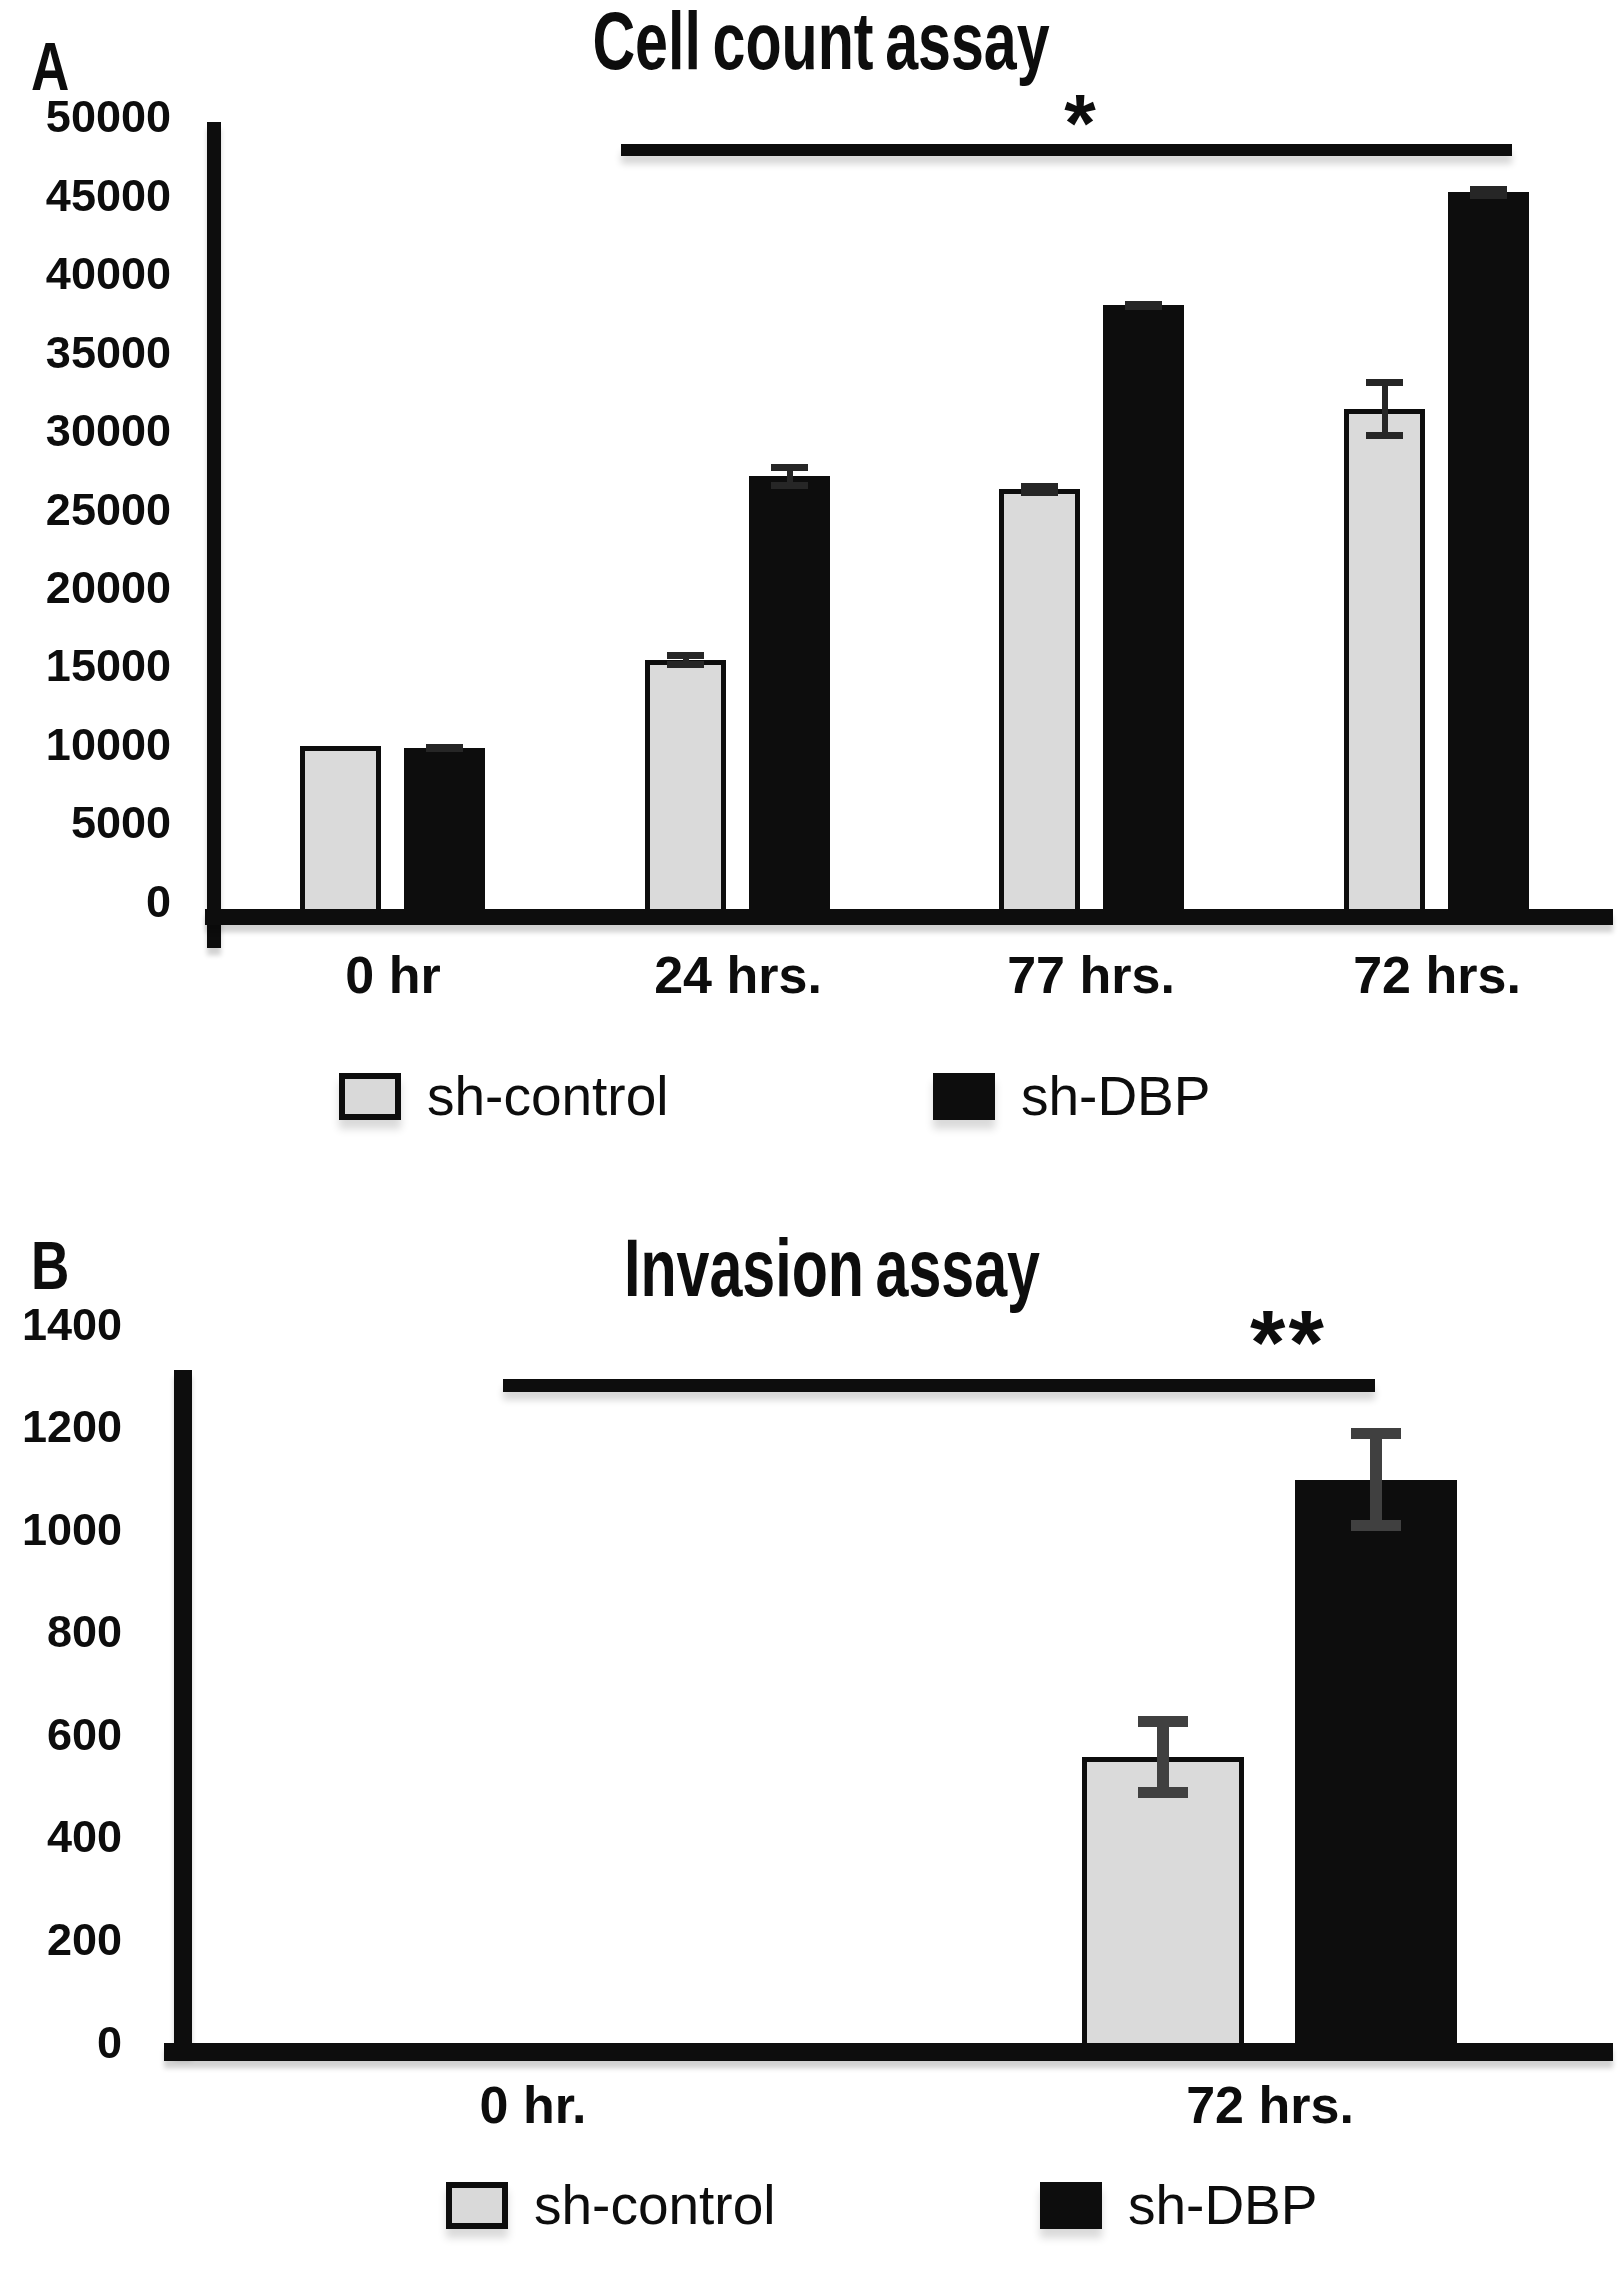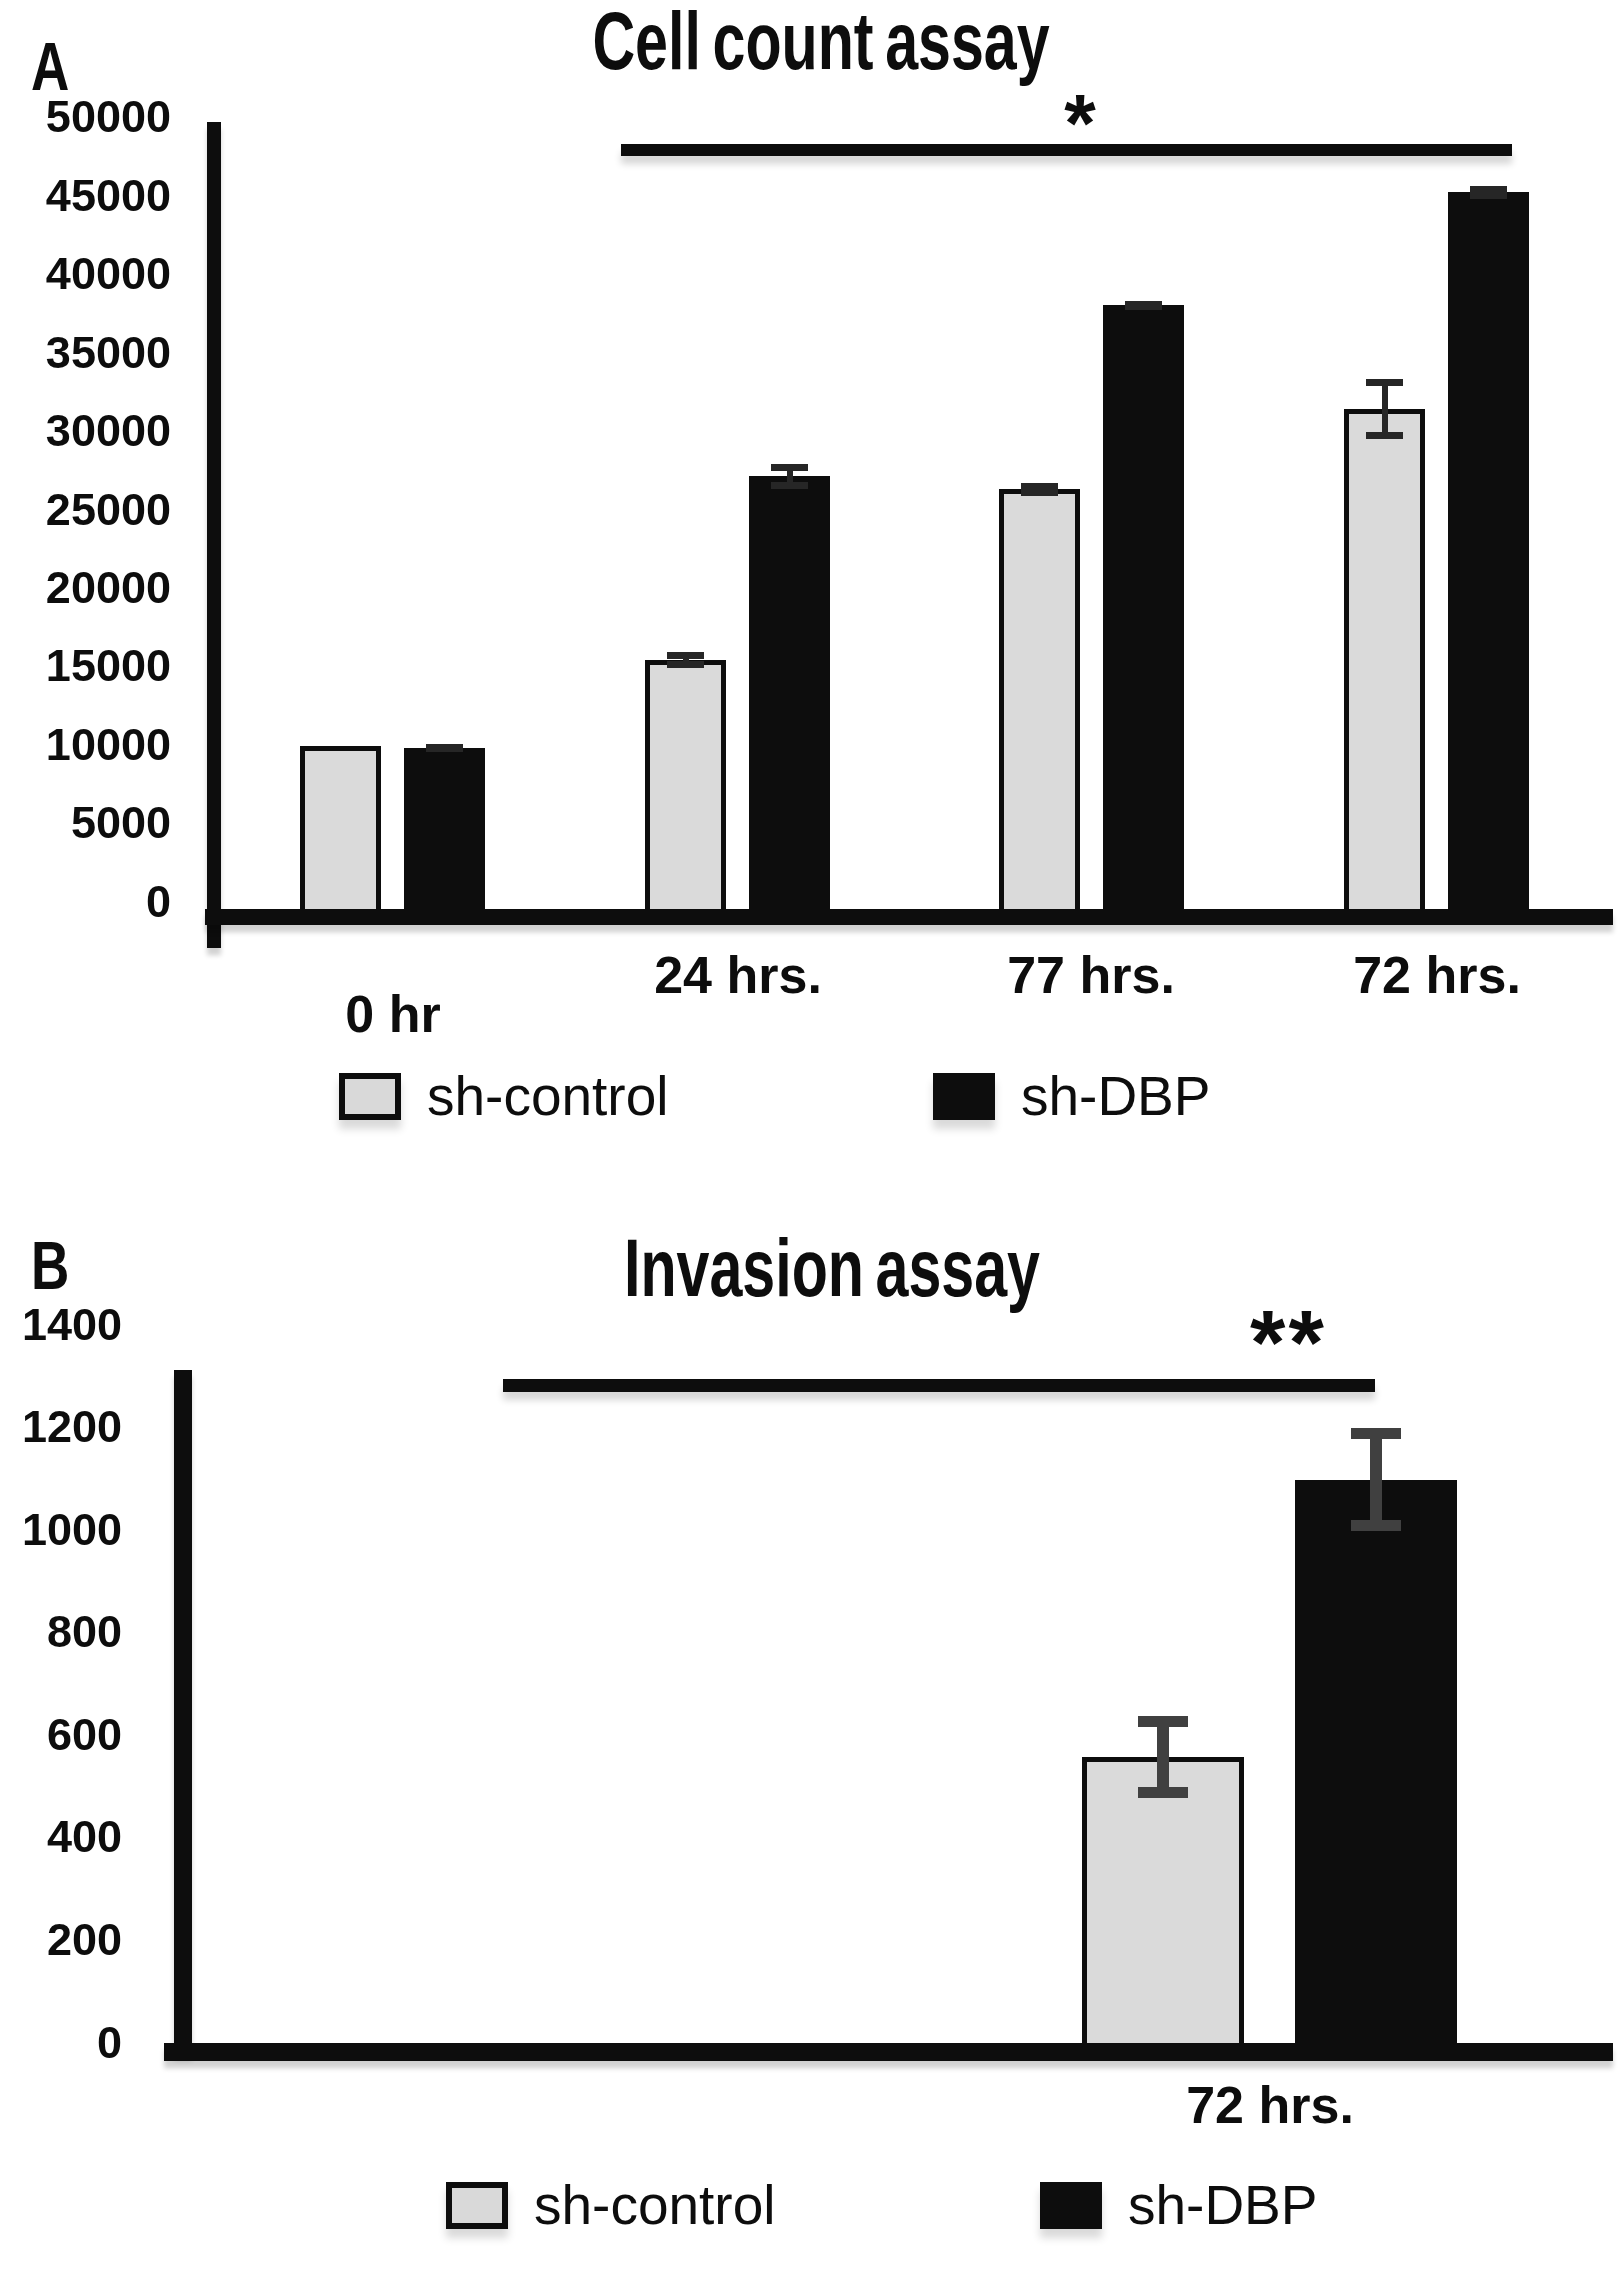--- a/index.html
+++ b/index.html
@@ -73,21 +73,21 @@
       <div class="ytick" style="left: -105px; top: 168px; width: 276px;">45000</div>
       <div class="ytick" style="left: -105px; top: 246px; width: 276px;">40000</div>
       <div class="ytick" style="left: -105px; top: 325px; width: 276px;">35000</div>
       <div class="ytick" style="left: -105px; top: 403px; width: 276px;">30000</div>
       <div class="ytick" style="left: -105px; top: 482px; width: 276px;">25000</div>
       <div class="ytick" style="left: -105px; top: 560px; width: 276px;">20000</div>
       <div class="ytick" style="left: -105px; top: 638px; width: 276px;">15000</div>
       <div class="ytick" style="left: -105px; top: 717px; width: 276px;">10000</div>
       <div class="ytick" style="left: -105px; top: 795px; width: 276px;">5000</div>
       <div class="ytick" style="left: -105px; top: 874px; width: 276px;">0</div>
-      <div class="xcat" style="left: 190px; top: 944px; width: 406px; margin-top: 39px;">0 hr</div>
+      <div class="xcat" style="left: 190px; top: 944px; width: 406px;">0 hr</div>
       <div class="xcat" style="left: 535px; top: 944px; width: 406px;">24 hrs.</div>
       <div class="xcat" style="left: 888px; top: 944px; width: 406px;">77 hrs.</div>
       <div class="xcat" style="left: 1234px; top: 944px; width: 406px;">72 hrs.</div>
     </div>
 
   <div class="abs legend-item" style="left:339px;top:1056px;">
     <span class="legend-swatch grey"></span>
     <span class="legend-label">sh-control</span>
   </div>
   <div class="abs legend-item" style="left:933px;top:1056px;">
@@ -115,20 +115,21 @@
       <div class="axis" style="left: 174px; top: 1370px; width: 18px; height: 683px;"></div>
       <div class="axis" style="left: 164px; top: 2043px; width: 1449px; height: 18px;"></div>
       <div class="ytick" style="left: -154px; top: 1297px; width: 276px;">1400</div>
       <div class="ytick" style="left: -154px; top: 1399px; width: 276px;">1200</div>
       <div class="ytick" style="left: -154px; top: 1502px; width: 276px;">1000</div>
       <div class="ytick" style="left: -154px; top: 1604px; width: 276px;">800</div>
       <div class="ytick" style="left: -154px; top: 1707px; width: 276px;">600</div>
       <div class="ytick" style="left: -154px; top: 1809px; width: 276px;">400</div>
       <div class="ytick" style="left: -154px; top: 1912px; width: 276px;">200</div>
       <div class="ytick" style="left: -154px; top: 2015px; width: 276px;">0</div>
+      <div class="xcat" style="left: 330px; top: 2074px; width: 406px;">0 hr.</div>
       <div class="xcat" style="left: 1067px; top: 2074px; width: 406px;">72 hrs.</div>
     </div>
 
   <div class="abs legend-item" style="left:446px;top:2165px;">
     <span class="legend-swatch grey"></span>
     <span class="legend-label">sh-control</span>
   </div>
   <div class="abs legend-item" style="left:1040px;top:2165px;">
     <span class="legend-swatch black"></span>
     <span class="legend-label">sh-DBP</span>

